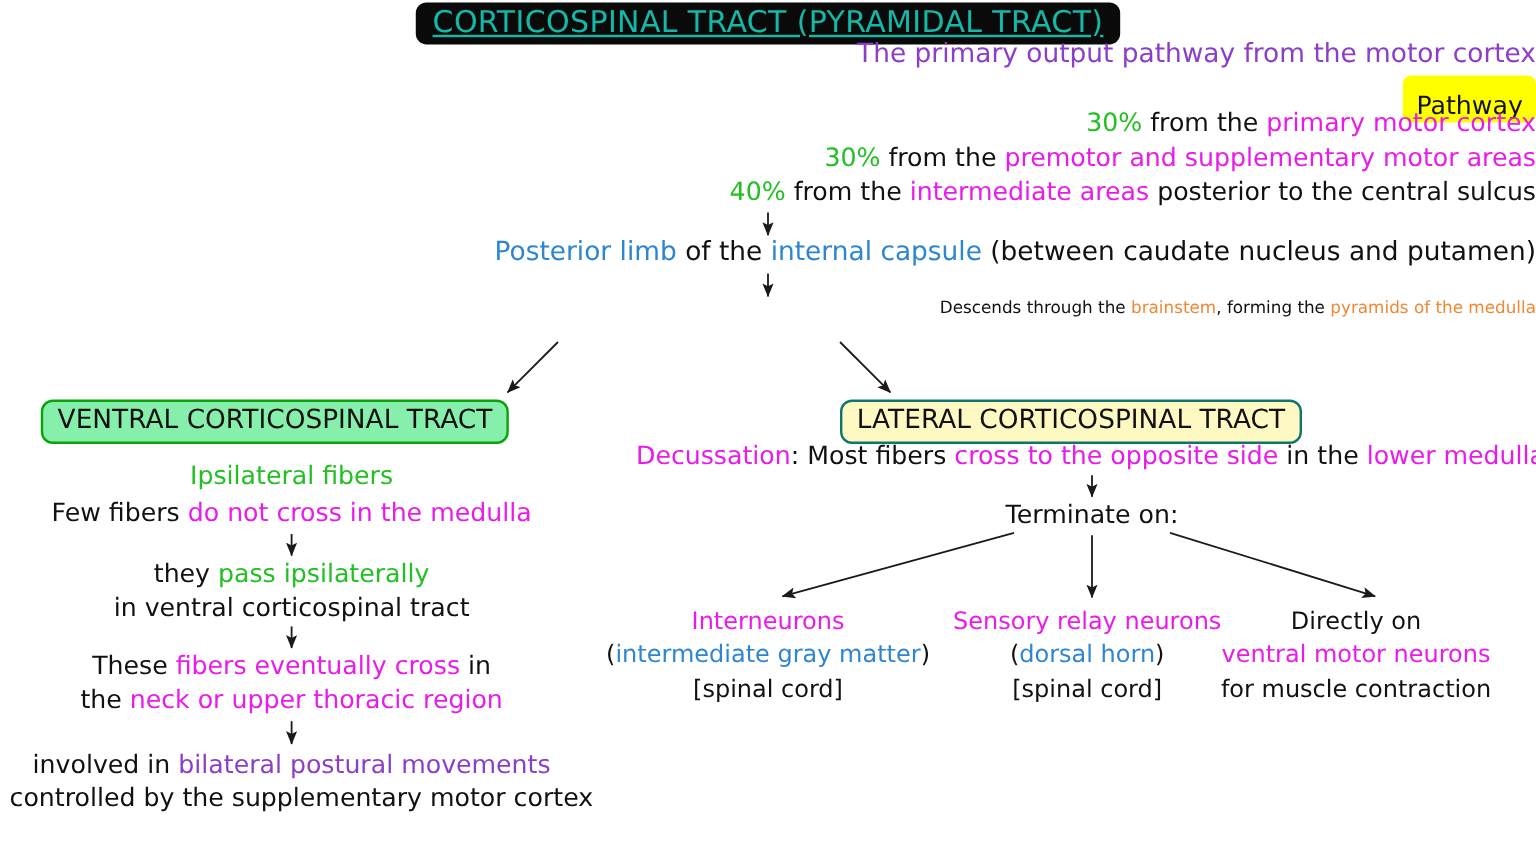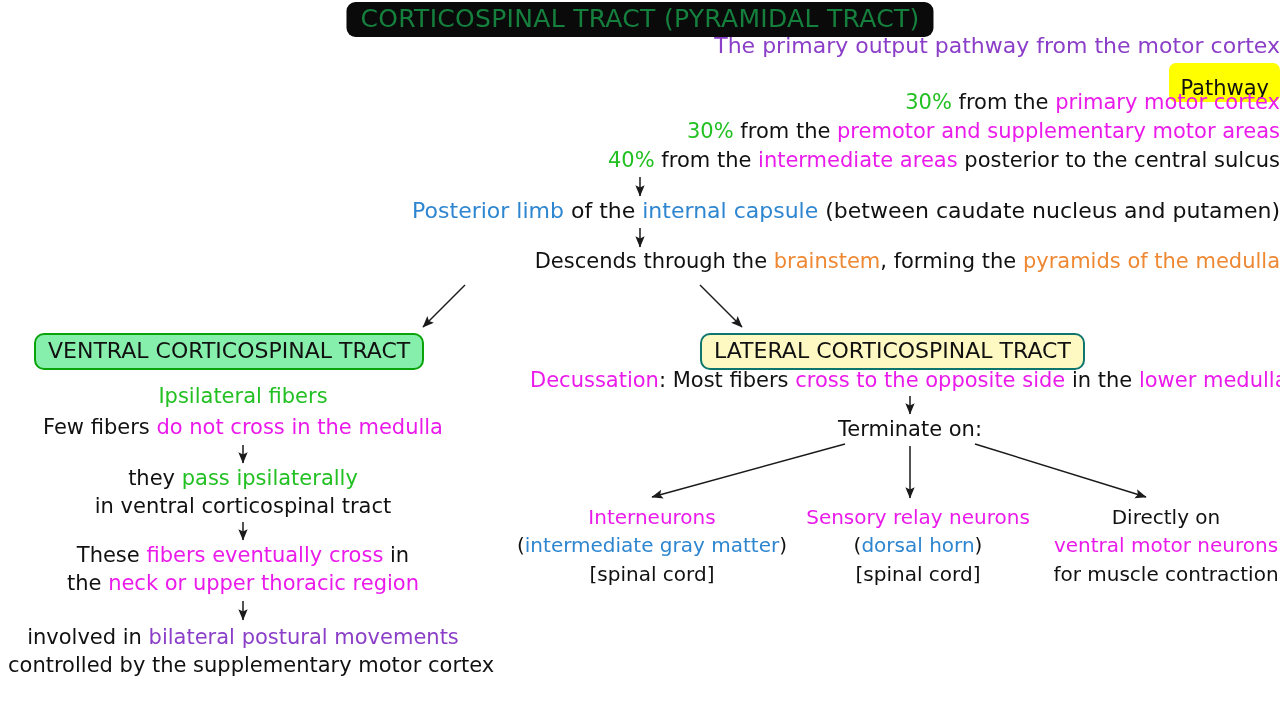--- a/index.html
+++ b/index.html
@@ -41,21 +41,21 @@
     white-space: nowrap;
   }
 
   
   .c-black   { color: #111111; }
   .c-green   { color: #22c022; }
   .c-magenta { color: #ea1bea; }
   .c-purple  { color: #8b3fc8; }
   .c-blue    { color: #2e86d0; }
   .c-orange  { color: #ee8833; }
-  .c-white   { color: #15803d; }
+  .c-white   { color: #14b8a6; text-decoration: underline; }
 
   
   .title-box {
     position: absolute;
     left: 50%;
     transform: translateX(-50%);
     top: 2px;
     background: #0a0a0a;
     border-radius: 9px;
     padding: 2px 14px 4px 14px;
@@ -79,21 +79,21 @@
     font-size: 21px;
     color: #111111;
   }
 
   .pct-row { font-size: 21px; }
   .pct1 { top: 91px; }
   .pct2 { top: 120px; }
   .pct3 { top: 149px; }
 
   .capsule-row  { top: 199px; font-size: 22px; }
-  .brainstem-row{ top: 250px; font-size: 21px; }
+  .brainstem-row{ top: 250px; font-size: 14px; }
 
   
   .tract-box {
     position: absolute;
     border-radius: 10px;
     font-size: 22px;
     color: #111111;
     padding: 3px 12px 5px 12px;
     text-align: center;
     white-space: nowrap;
@@ -155,25 +155,24 @@
     font-size: 21px;
     white-space: nowrap;
   }
   .term-col {
     position: absolute;
     top: 503px;
     text-align: center;
     font-size: 20px;
     line-height: 1.42;
     white-space: nowrap;
-    margin-left: 12px;
   }
   .term-col-1 { left: 498px; width: 284px; }
   .term-col-2 { left: 790px; width: 232px; }
-  .term-col-3 { left: 1028px; width: 252px; }
+  .term-col-3 { left: 1004px; width: 252px; }
 </style>
 </head>
 <body>
 
 <div class="canvas">
 
   <svg class="arrows" viewBox="0 0 1280 720">
     <defs>
       <marker id="ah" markerWidth="9" markerHeight="9" refX="7.2" refY="3.1" orient="auto">
         <path d="M0,0 L7.6,3.1 L0,6.2 L1.6,3.1 Z" fill="#1a1a1a"></path>

